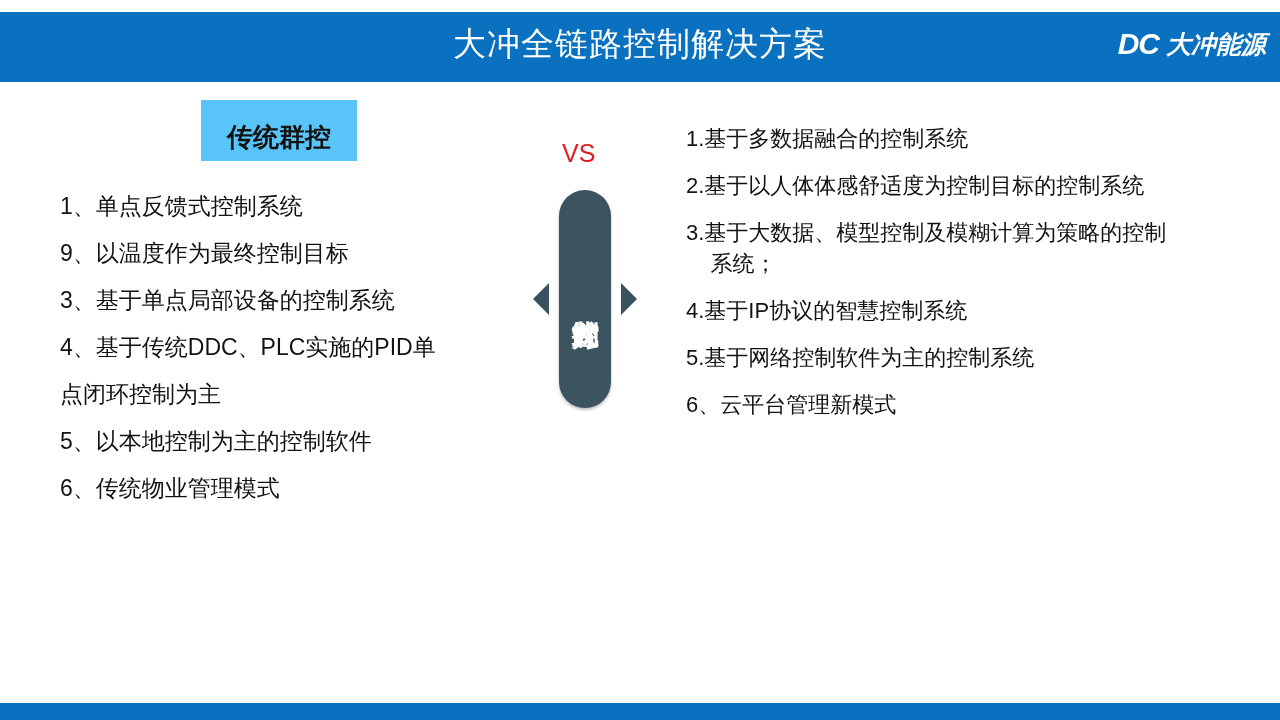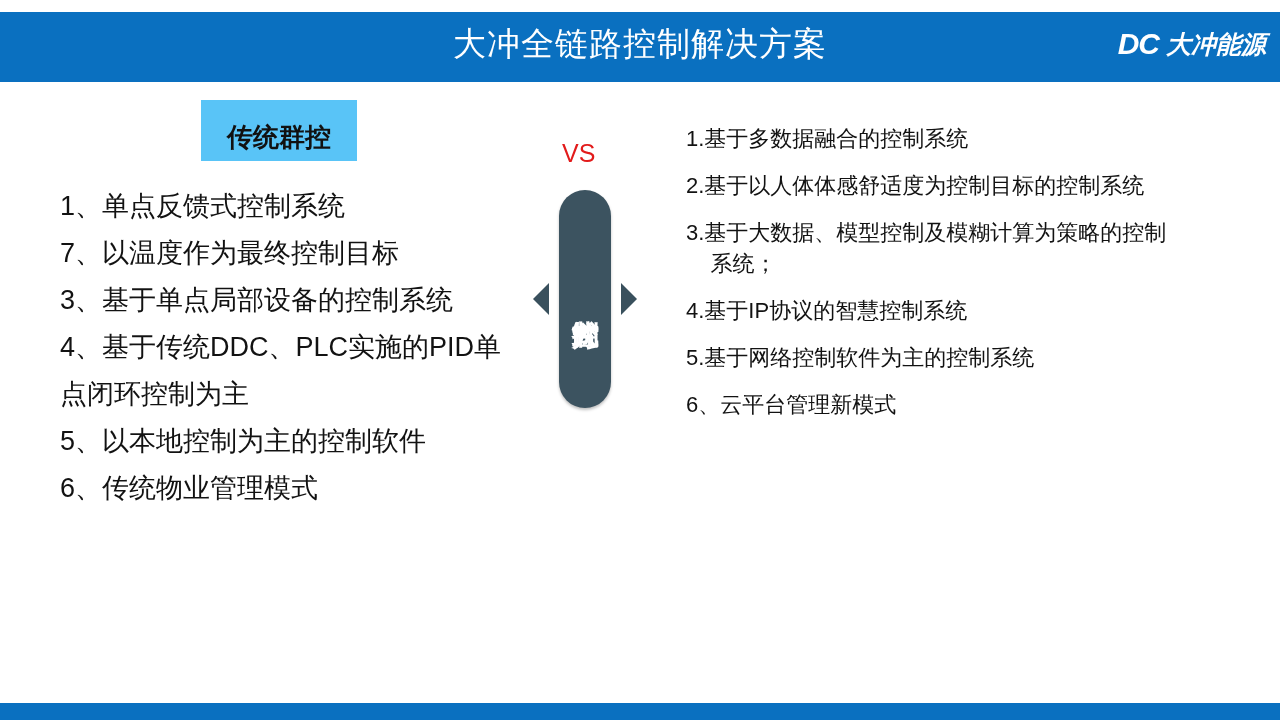--- a/index.html
+++ b/index.html
@@ -81,21 +81,21 @@
     margin-left: 141px;
     line-height: 34px;
     white-space: nowrap;
   }
   #legacy-list {
     margin: 22px 0 0 0;
     padding: 0;
     list-style: none;
   }
   #legacy-list li {
-    font-size: 27px;
+    font-size: 23px;
     color: #121212;
     line-height: 47px;
     white-space: pre-wrap;
     letter-spacing: 0px;
   }
 
   
   #vs-label {
     position: absolute;
     left: 562px; top: 138px;
@@ -189,21 +189,21 @@
   <div id="brand-logo">
     <span class="logo-dc">DC</span>
     <span class="logo-cn">大冲能源</span>
   </div>
 </div>
 
 <div id="left-column">
   <div id="legacy-badge">传统群控</div>
   <ul id="legacy-list">
     <li>1、单点反馈式控制系统</li>
-    <li>7、以温度作为最终控制目标</li>
+    <li>9、以温度作为最终控制目标</li>
     <li>3、基于单点局部设备的控制系统</li>
     <li>4、基于传统DDC、PLC实施的PID单
 点闭环控制为主</li>
     <li>5、以本地控制为主的控制软件</li>
     <li>6、传统物业管理模式</li>
   </ul>
 </div>
 
 <div id="vs-label">VS</div>
 

